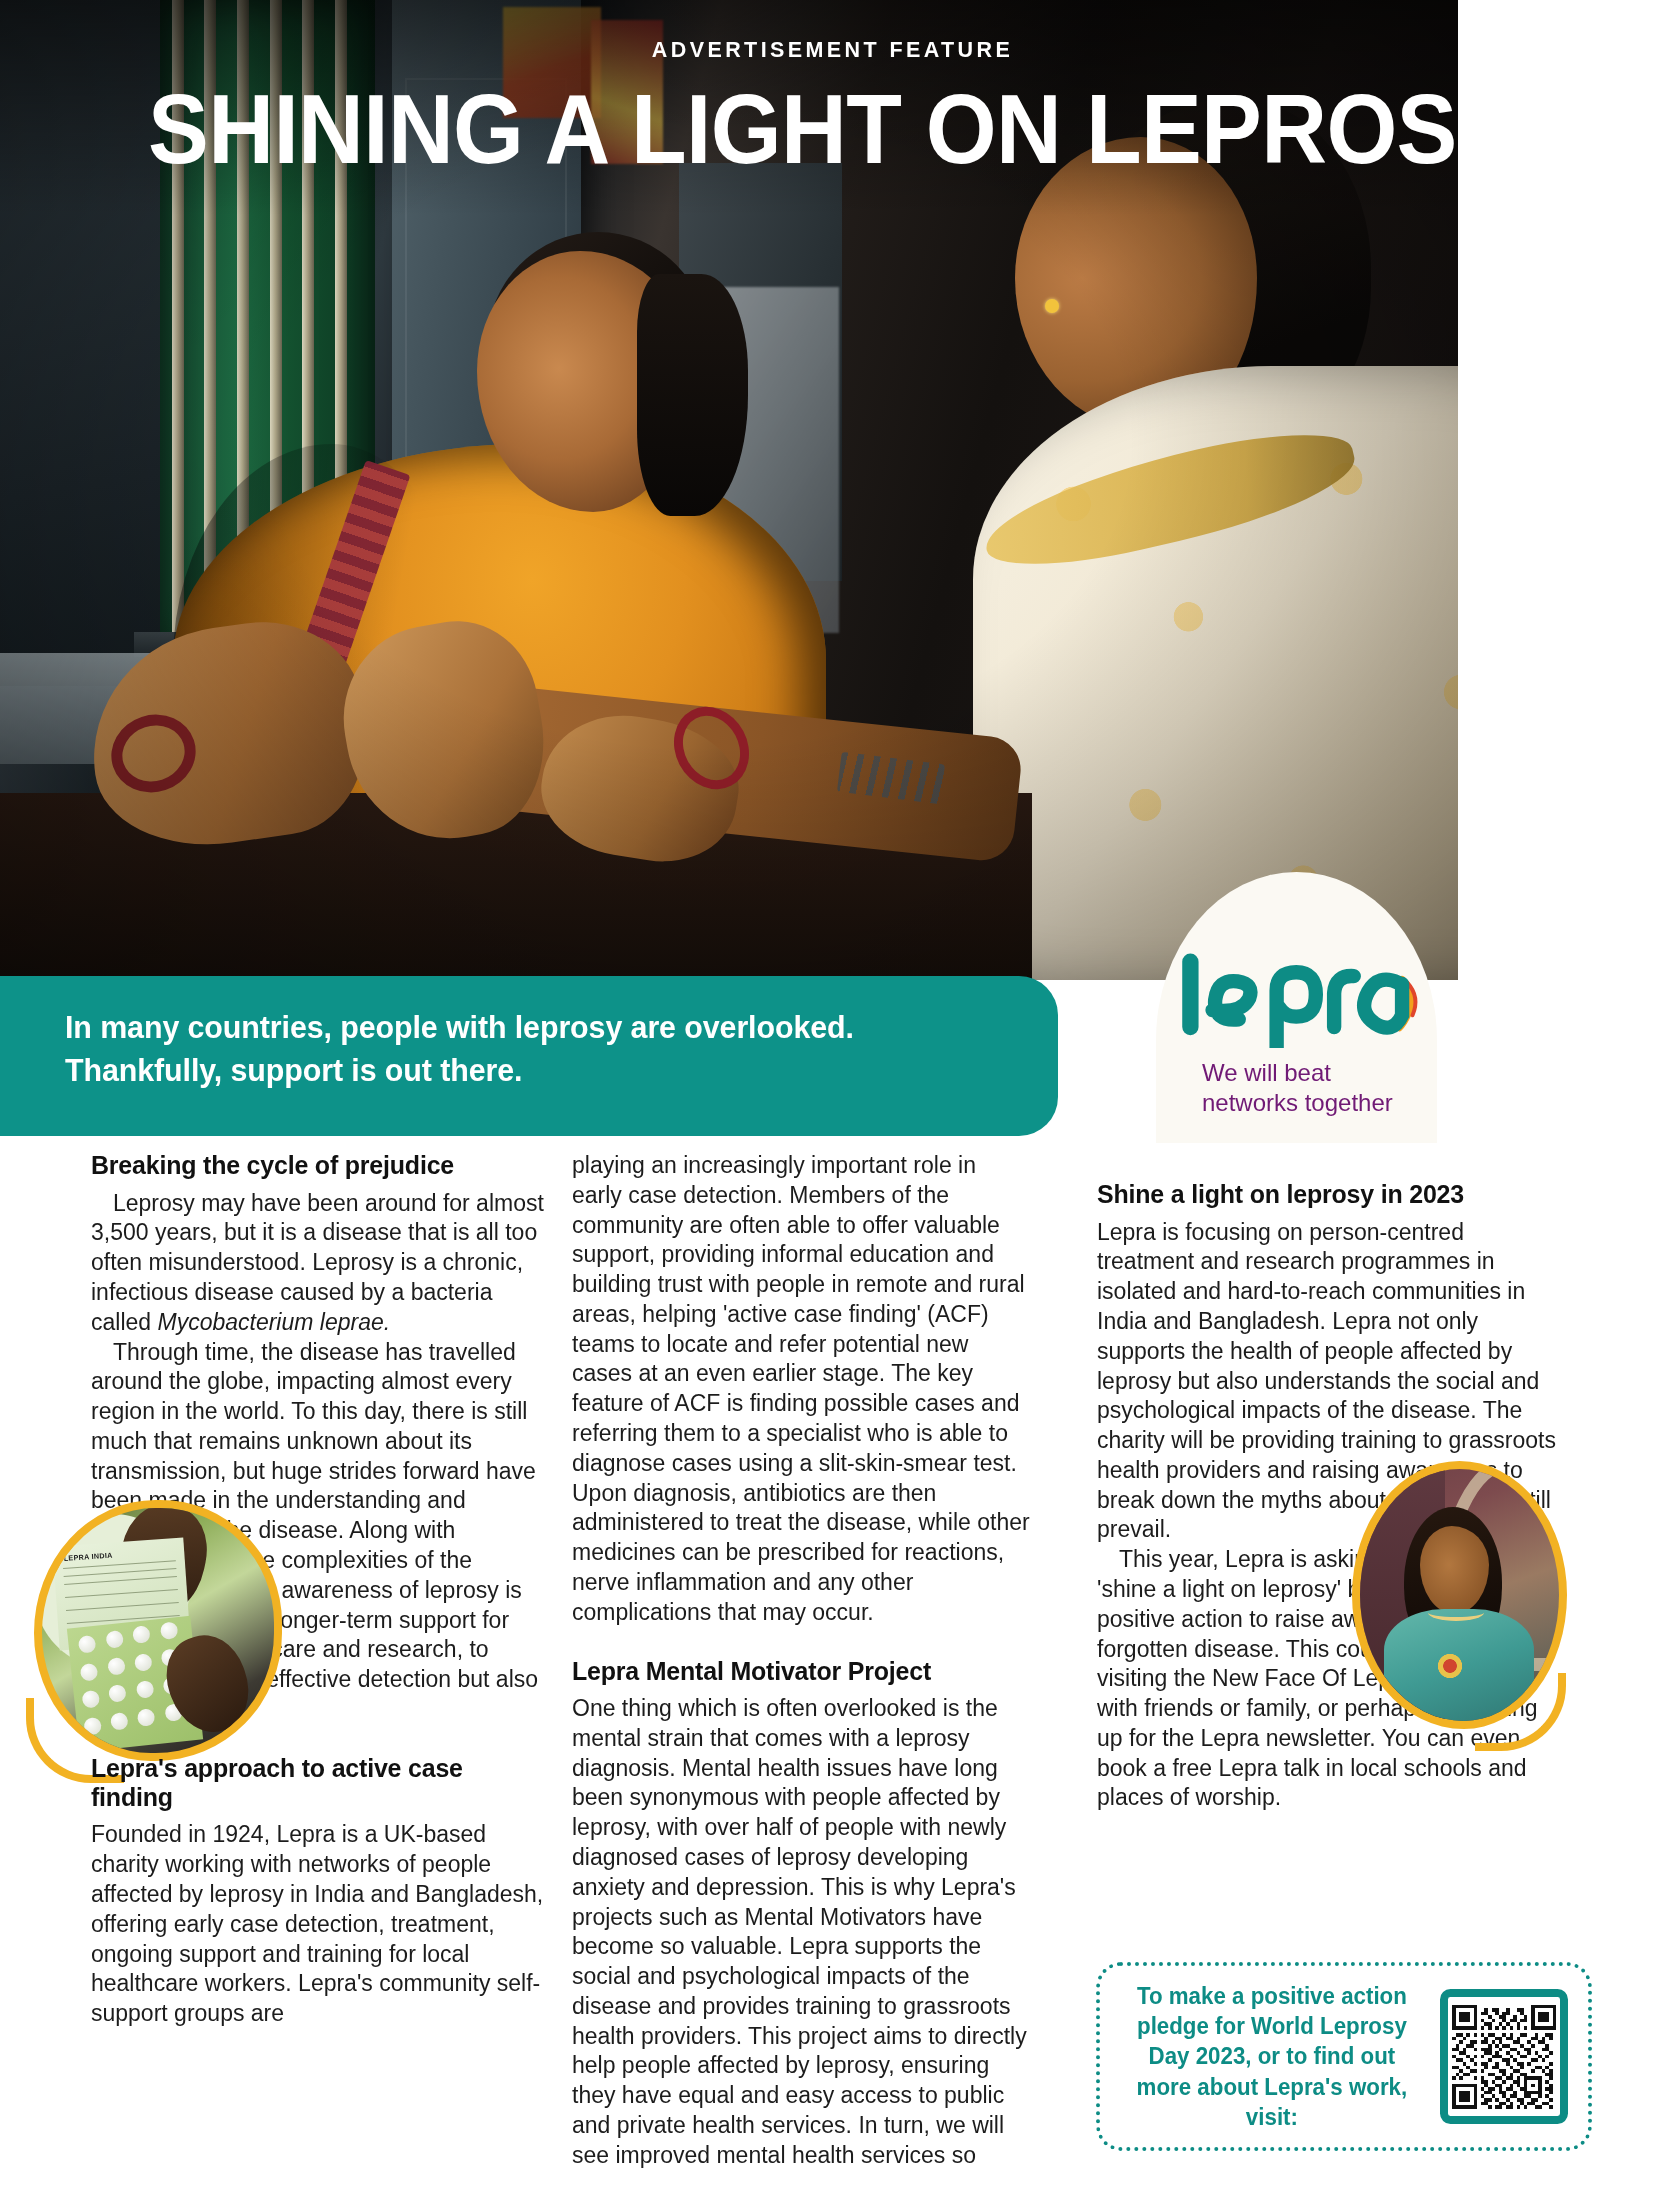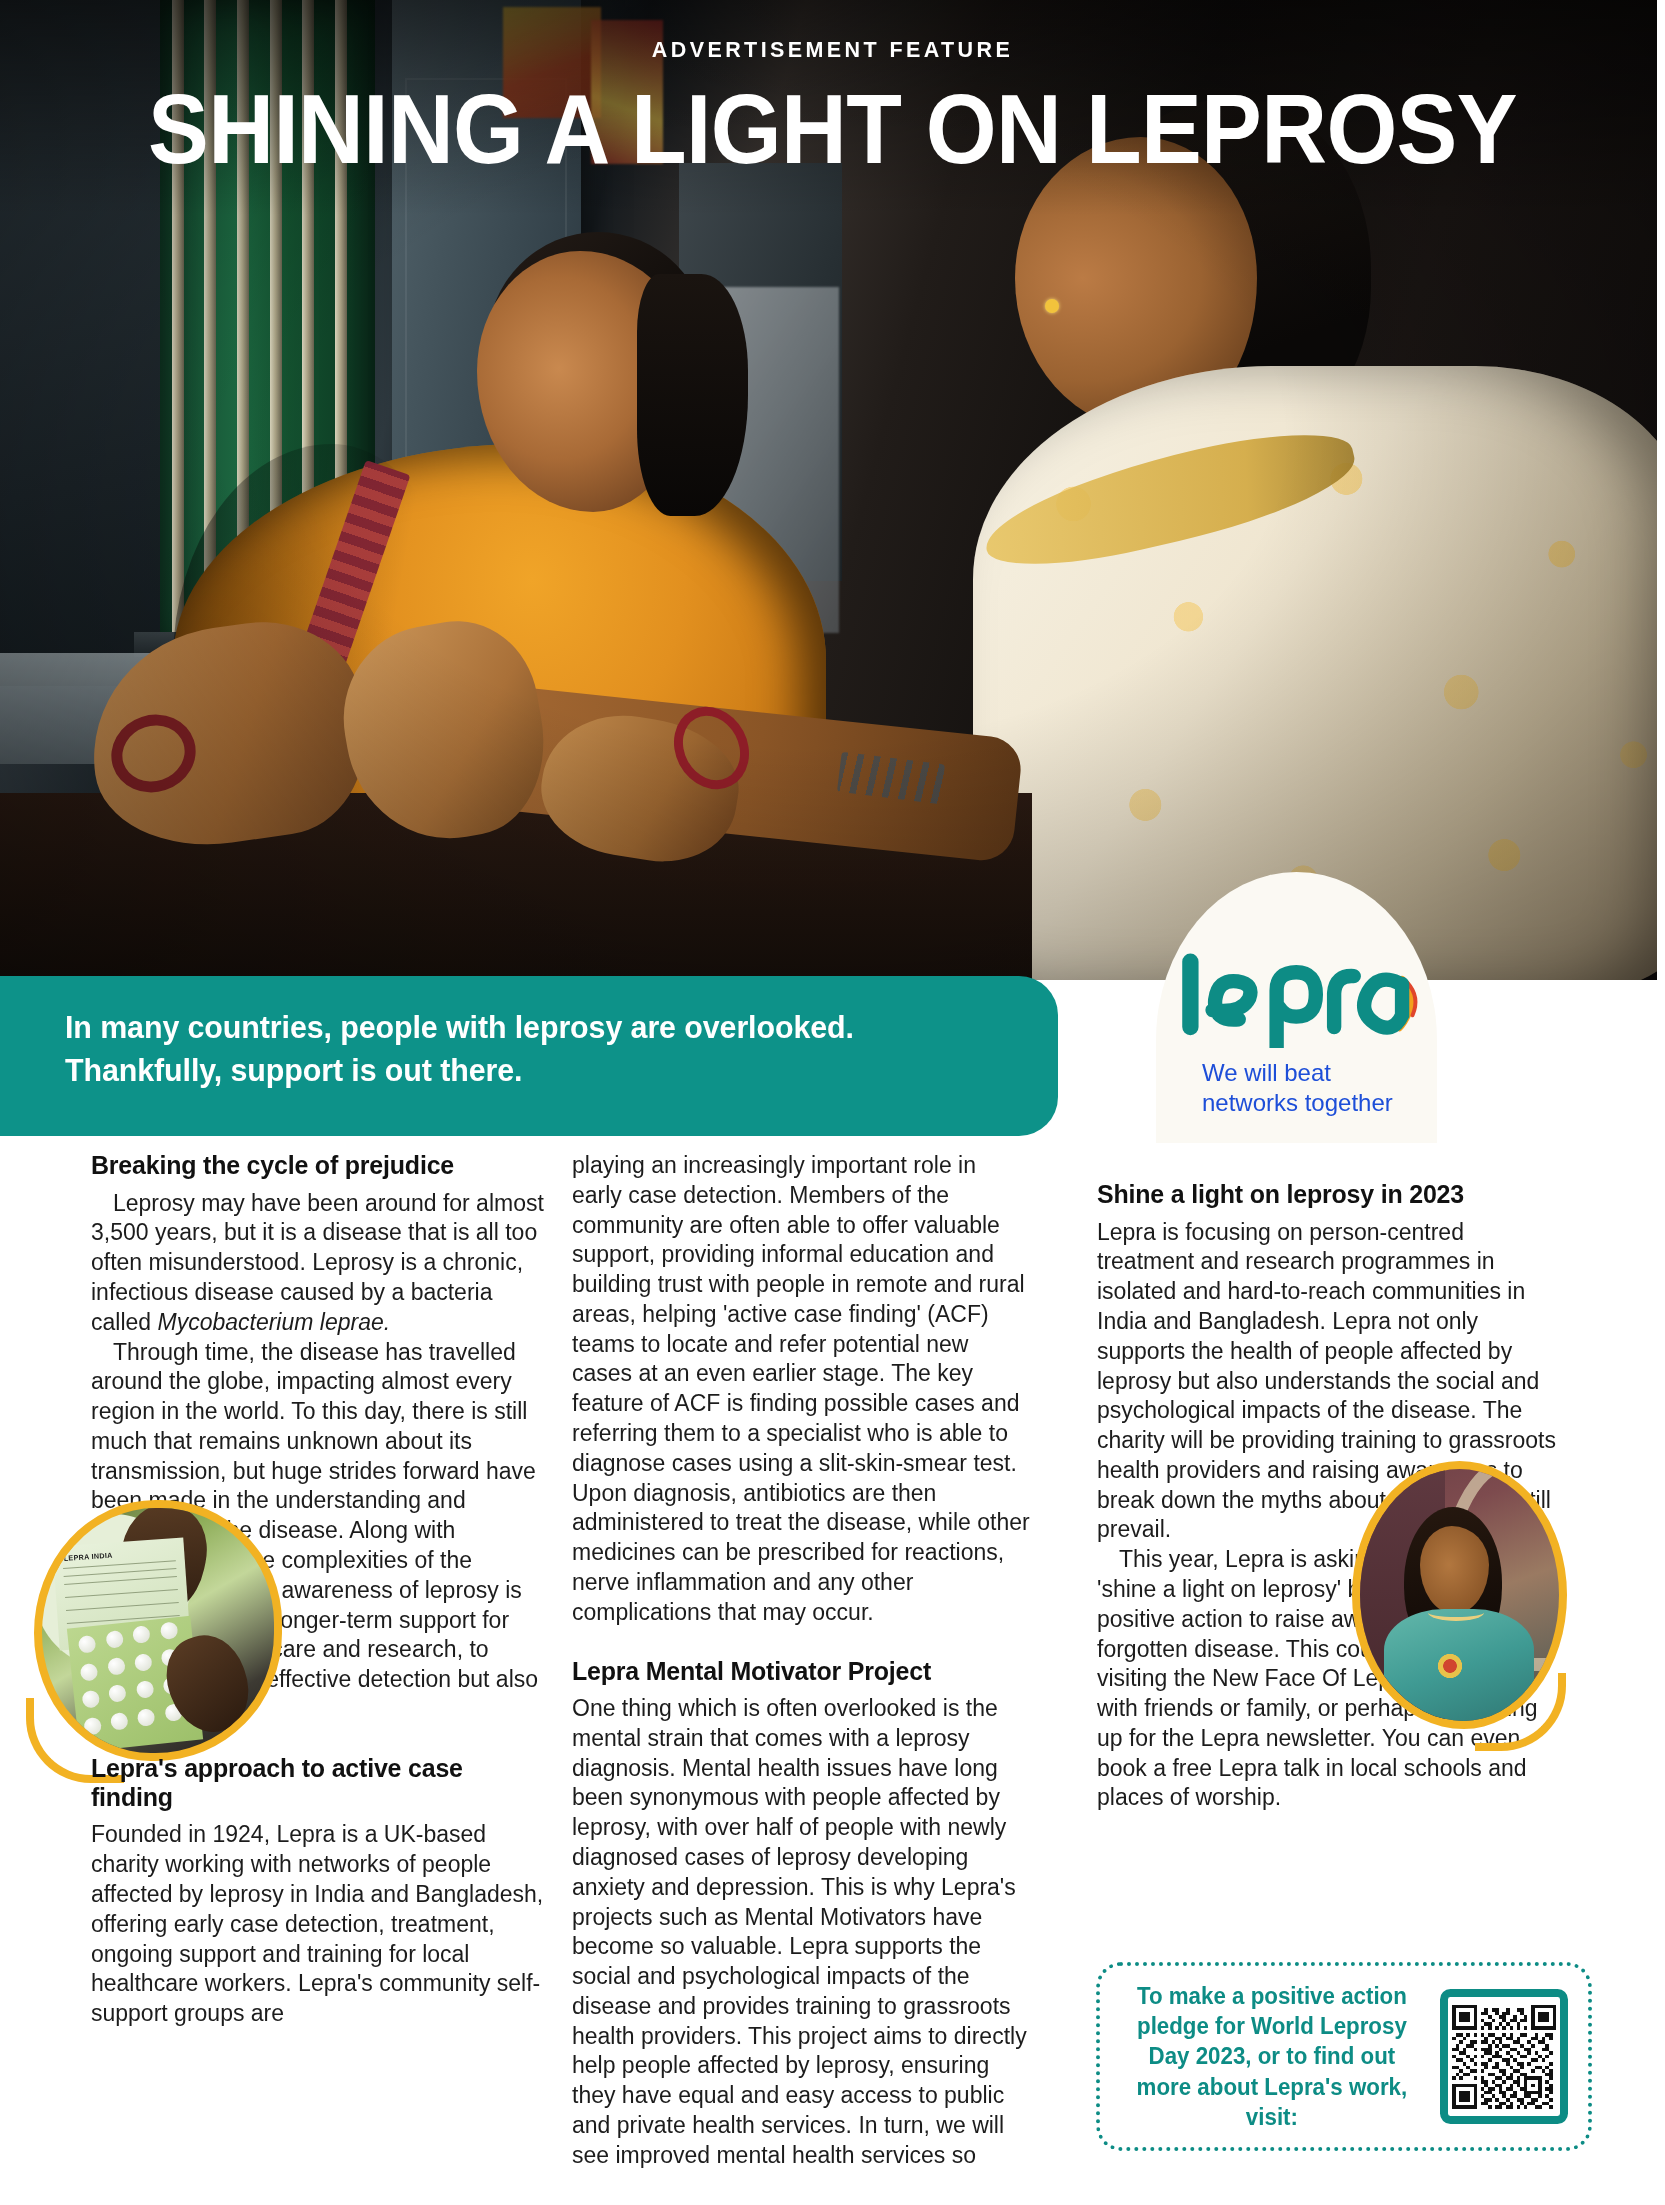--- a/index.html
+++ b/index.html
@@ -5,21 +5,21 @@
   * { margin:0; padding:0; box-sizing:border-box; }
   html,body { background:#ffffff; }
   body {
     width:1665px; height:2205px;
     font-family:"Liberation Sans", sans-serif;
     position:relative; overflow:hidden;
   }
 
   
   .hero {
-    position:absolute; left:0; top:0; width:1657px; height:980px;
+    position:absolute; left:0; top:0; width:1458px; height:980px;
     overflow:hidden;
     background:#737373;
   }
   .hero-photo { position:absolute; inset:0; }
 
   
   .bg-wall {
     position:absolute; left:0; top:0; width:100%; height:100%;
     background:
       linear-gradient(105deg,#2b3338 0%,#39434a 9%,#1d262b 18%,#2e393f 26%,#161b1f 34%,#3a3430 42%,#211c19 52%,#14110f 64%,#1a1513 78%,#100d0c 100%);
@@ -227,21 +227,21 @@
 
   
   .logo-blob {
     position:absolute; left:1156px; top:872px; width:281px; height:271px;
     background:#fbf9f3;
     border-radius:50% 50% 0 0 / 62% 62% 0 0;
   }
   .logo-wrap { position:absolute; left:1172px; top:950px; width:255px; height:98px; }
   .logo-sub {
     position:absolute; left:1202px; top:1058px; width:281px;
-    color:#1d4ed8; font-size:24px; line-height:1.26; font-weight:400;
+    color:#701a75; font-size:24px; line-height:1.26; font-weight:400;
     font-family:"Liberation Sans Narrow","Liberation Sans",sans-serif;
   }
 
   
   .cols {
     position:absolute; left:0; top:1151px; width:1665px; height:1055px;
   }
   .col { position:absolute; top:0; width:460px; }
   .col1 { left:91px; }
   .col2 { left:572px; }

